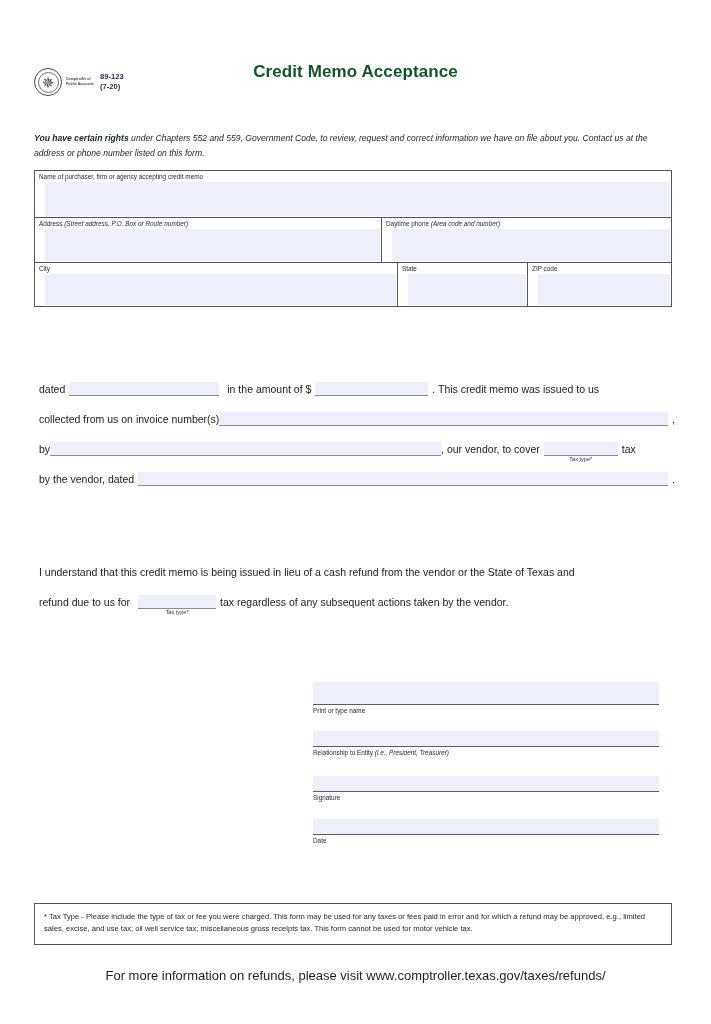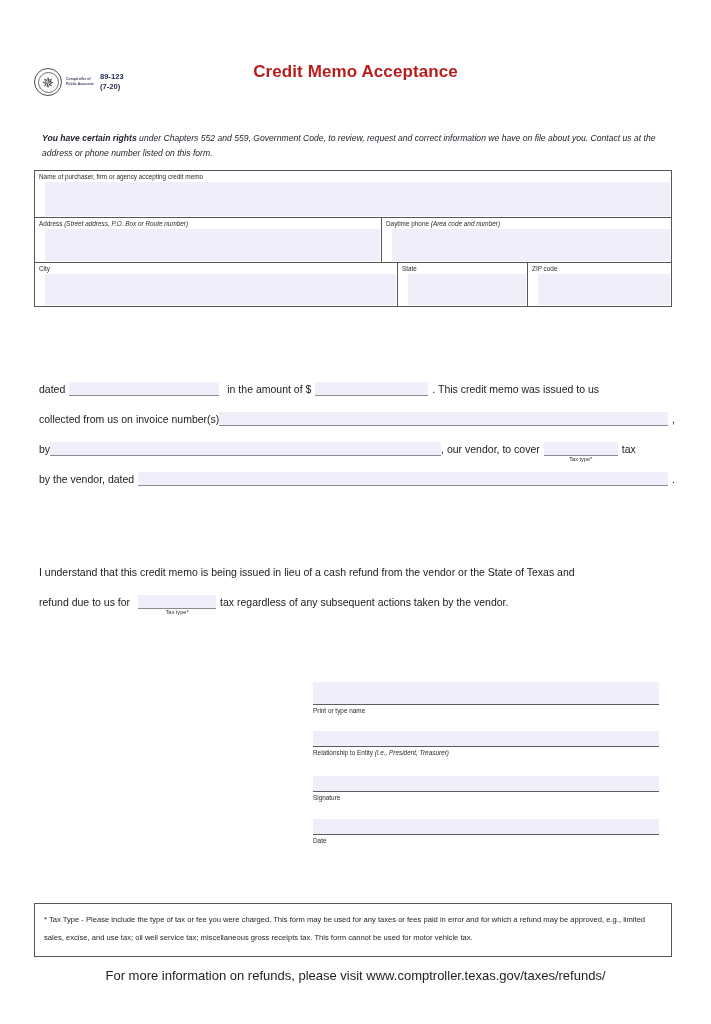--- a/index.html
+++ b/index.html
@@ -78,35 +78,34 @@
     font-weight: bold;
     white-space: nowrap;
   }
   .doc-title {
     position: absolute;
     left: 0; right: 0;
     top: 0;
     text-align: center;
     font-size: 17px;
     font-weight: bold;
-    color: #b91c1c;
+    color: #14532d;
     letter-spacing: 0.1px;
   }
 
   
   .rights {
     position: absolute;
     left: 34px;
     top: 131px;
     width: 640px;
     font-size: 8.6px;
     line-height: 14.5px;
     font-style: italic;
     color: #23262e;
-    margin-left: 8px;
   }
   .rights b { font-weight: bold; }
 
   
   .info-table {
     position: absolute;
     left: 34px;
     top: 170px;
     width: 638px;
     border: 1.1px solid #555;
@@ -234,21 +233,21 @@
   
   .footnote {
     position: absolute;
     left: 34px;
     top: 903px;
     width: 638px;
     box-sizing: border-box;
     border: 1.1px solid #555;
     padding: 7px 25px 9px 9px;
     font-size: 7.6px;
-    line-height: 18px;
+    line-height: 12px;
     color: #1f1f1f;
   }
 
   .footer-note {
     position: absolute;
     left: 0; right: 0;
     top: 968px;
     text-align: center;
     font-size: 13px;
     color: #1f1f1f;

